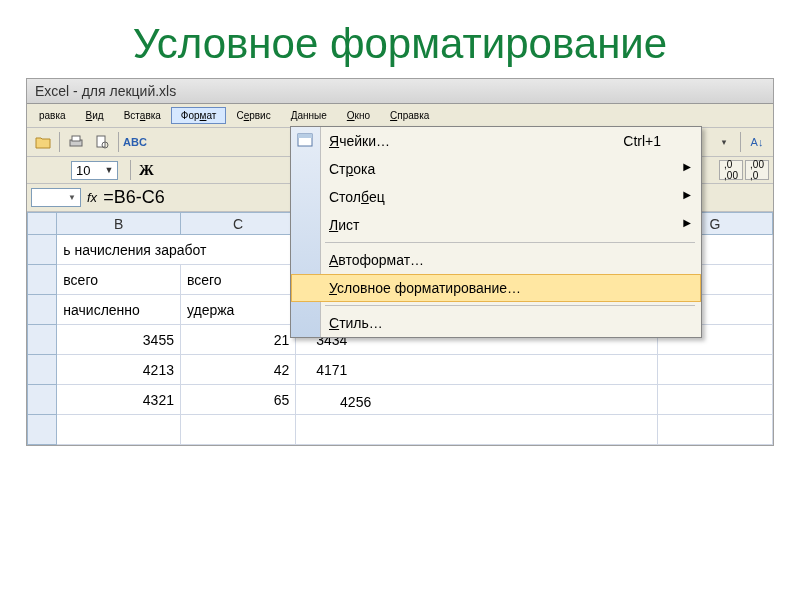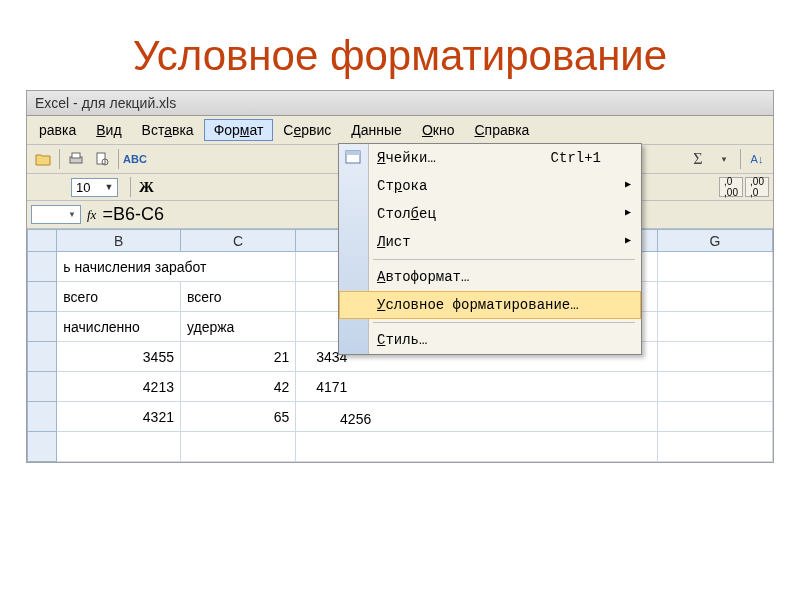--- a/index.html
+++ b/index.html
@@ -8,44 +8,44 @@
     padding: 0;
     font-family: Arial, sans-serif;
     background: #fff;
     width: 800px;
     height: 600px;
     overflow: hidden;
   }
   .slide-title {
     font-size: 42px;
     text-align: center;
-    padding: 32px 0 10px 0;
+    padding: 20px 0 10px 0;
     font-weight: normal;
-    color: #c2410c;
+    color: #15803d;
   }
   .app-window {
     margin: 0 26px;
     border: 1px solid #a0a0a0;
     background: #ece9d8;
   }
   .titlebar {
     background: linear-gradient(#e8e8e8, #d4d4d4);
     border-bottom: 1px solid #999;
     padding: 4px 8px;
     font-family: Tahoma, sans-serif;
     font-size: 14px;
     font-weight: normal;
     color: #333;
   }
   .menubar {
     background: #ece9d8;
     border-bottom: 1px solid #c0c0c0;
     padding: 3px 2px;
     font-family: Tahoma, sans-serif;
-    font-size: 14px;
+    font-size: 10px;
     display: flex;
     align-items: center;
   }
   .menu-item {
     padding: 3px 10px;
     cursor: pointer;
   }
   .menu-item.active {
     background: #d6e8ff;
     border: 1px solid #6a8cc2;
@@ -112,21 +112,21 @@
     content: "▼";
     font-size: 8px;
     position: absolute;
     right: 4px;
     top: 4px;
     color: #555;
   }
   .fx-label {
     margin: 0 6px;
     font-style: italic;
-    font-family: Liberation Serif, serif;
+    font-family: Liberation Sans, sans-serif;
     font-size: 13px;
   }
   .formula-text {
     font-family: Tahoma, sans-serif;
     font-size: 18px;
   }
   .grid-area {
     background: #fff;
     position: relative;
   }
@@ -154,28 +154,27 @@
     height: 30px;
     text-align: right;
     color: #000;
     position: relative;
   }
   .grid td.lt { text-align: left; }
   .dropdown-menu {
     position: absolute;
     left: 263px;
     top: 0;
-    width: 304px;
+    width: 412px;
     background: #f5f3ea;
     border: 1px solid #868686;
     box-shadow: 3px 3px 4px rgba(0,0,0,0.25);
-    font-family: Liberation Mono, monospace;
+    font-family: Liberation Sans, sans-serif;
     font-size: 14px;
     z-index: 10;
-    margin-left: 48px;
   }
   .dd-strip {
     position: absolute;
     left: 0;
     top: 0;
     bottom: 0;
     width: 30px;
     background: linear-gradient(#e6edf7, #c3d4ea);
     border-right: 1px solid #c0c0c0;
   }

